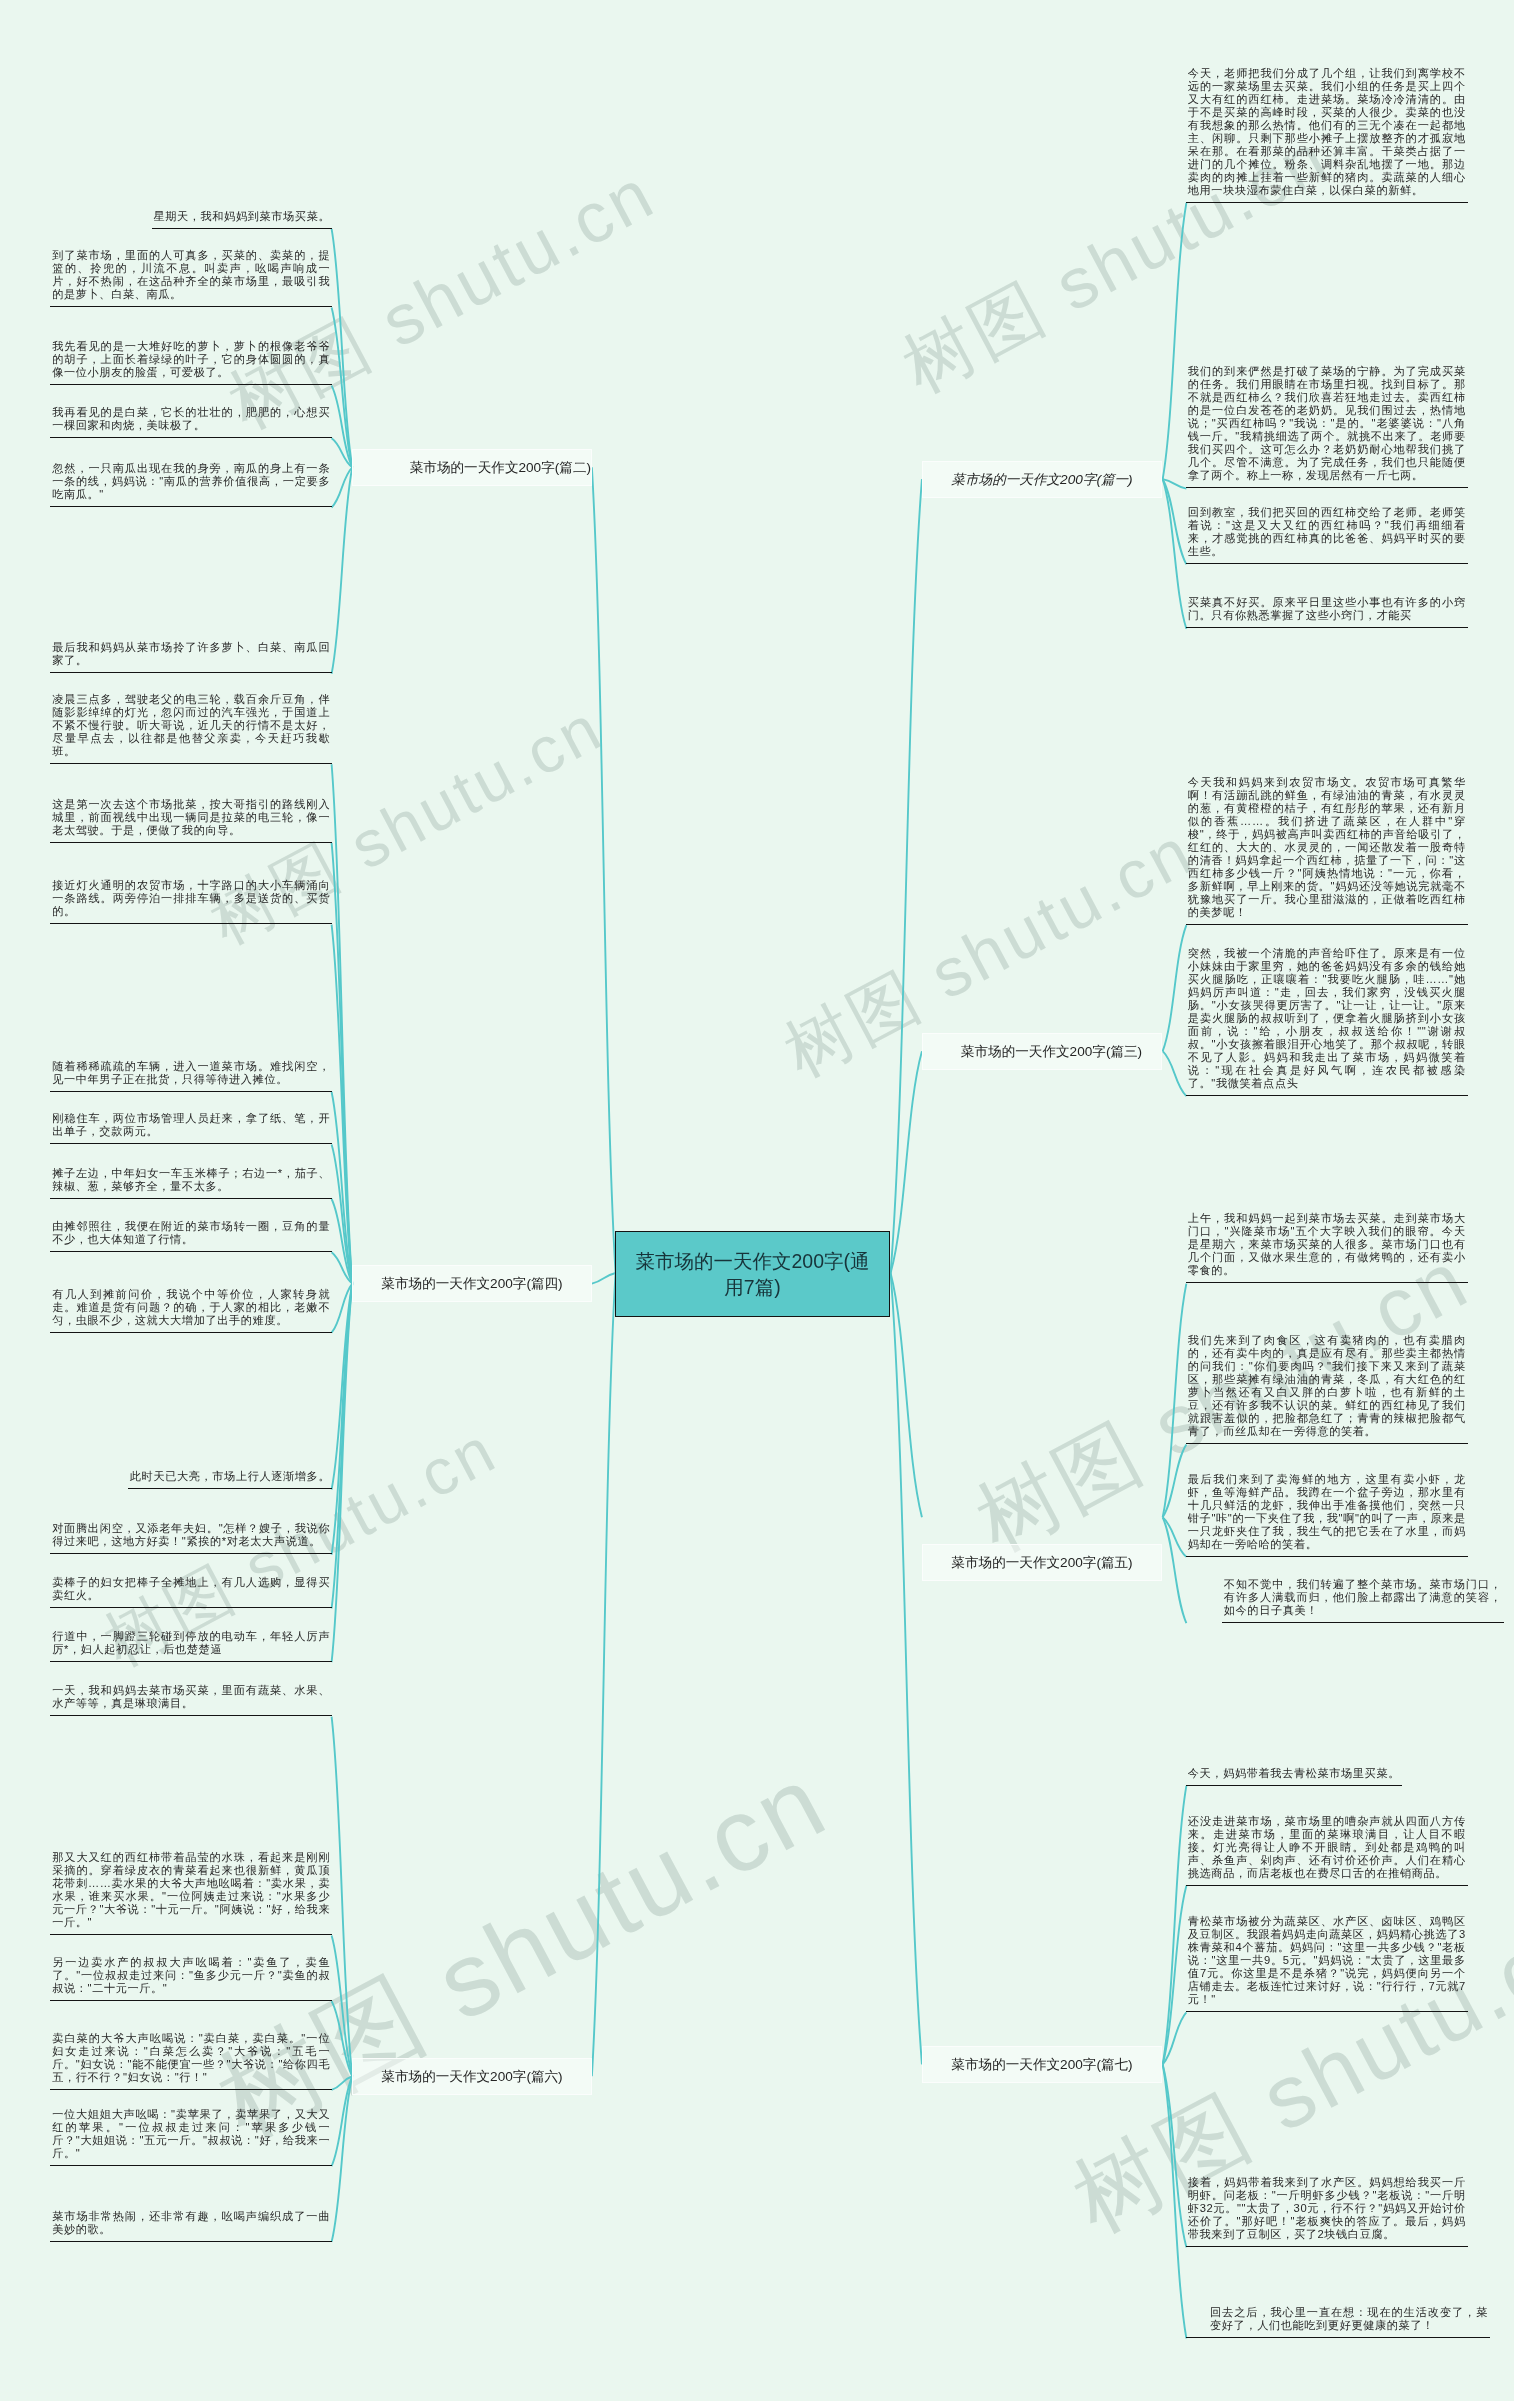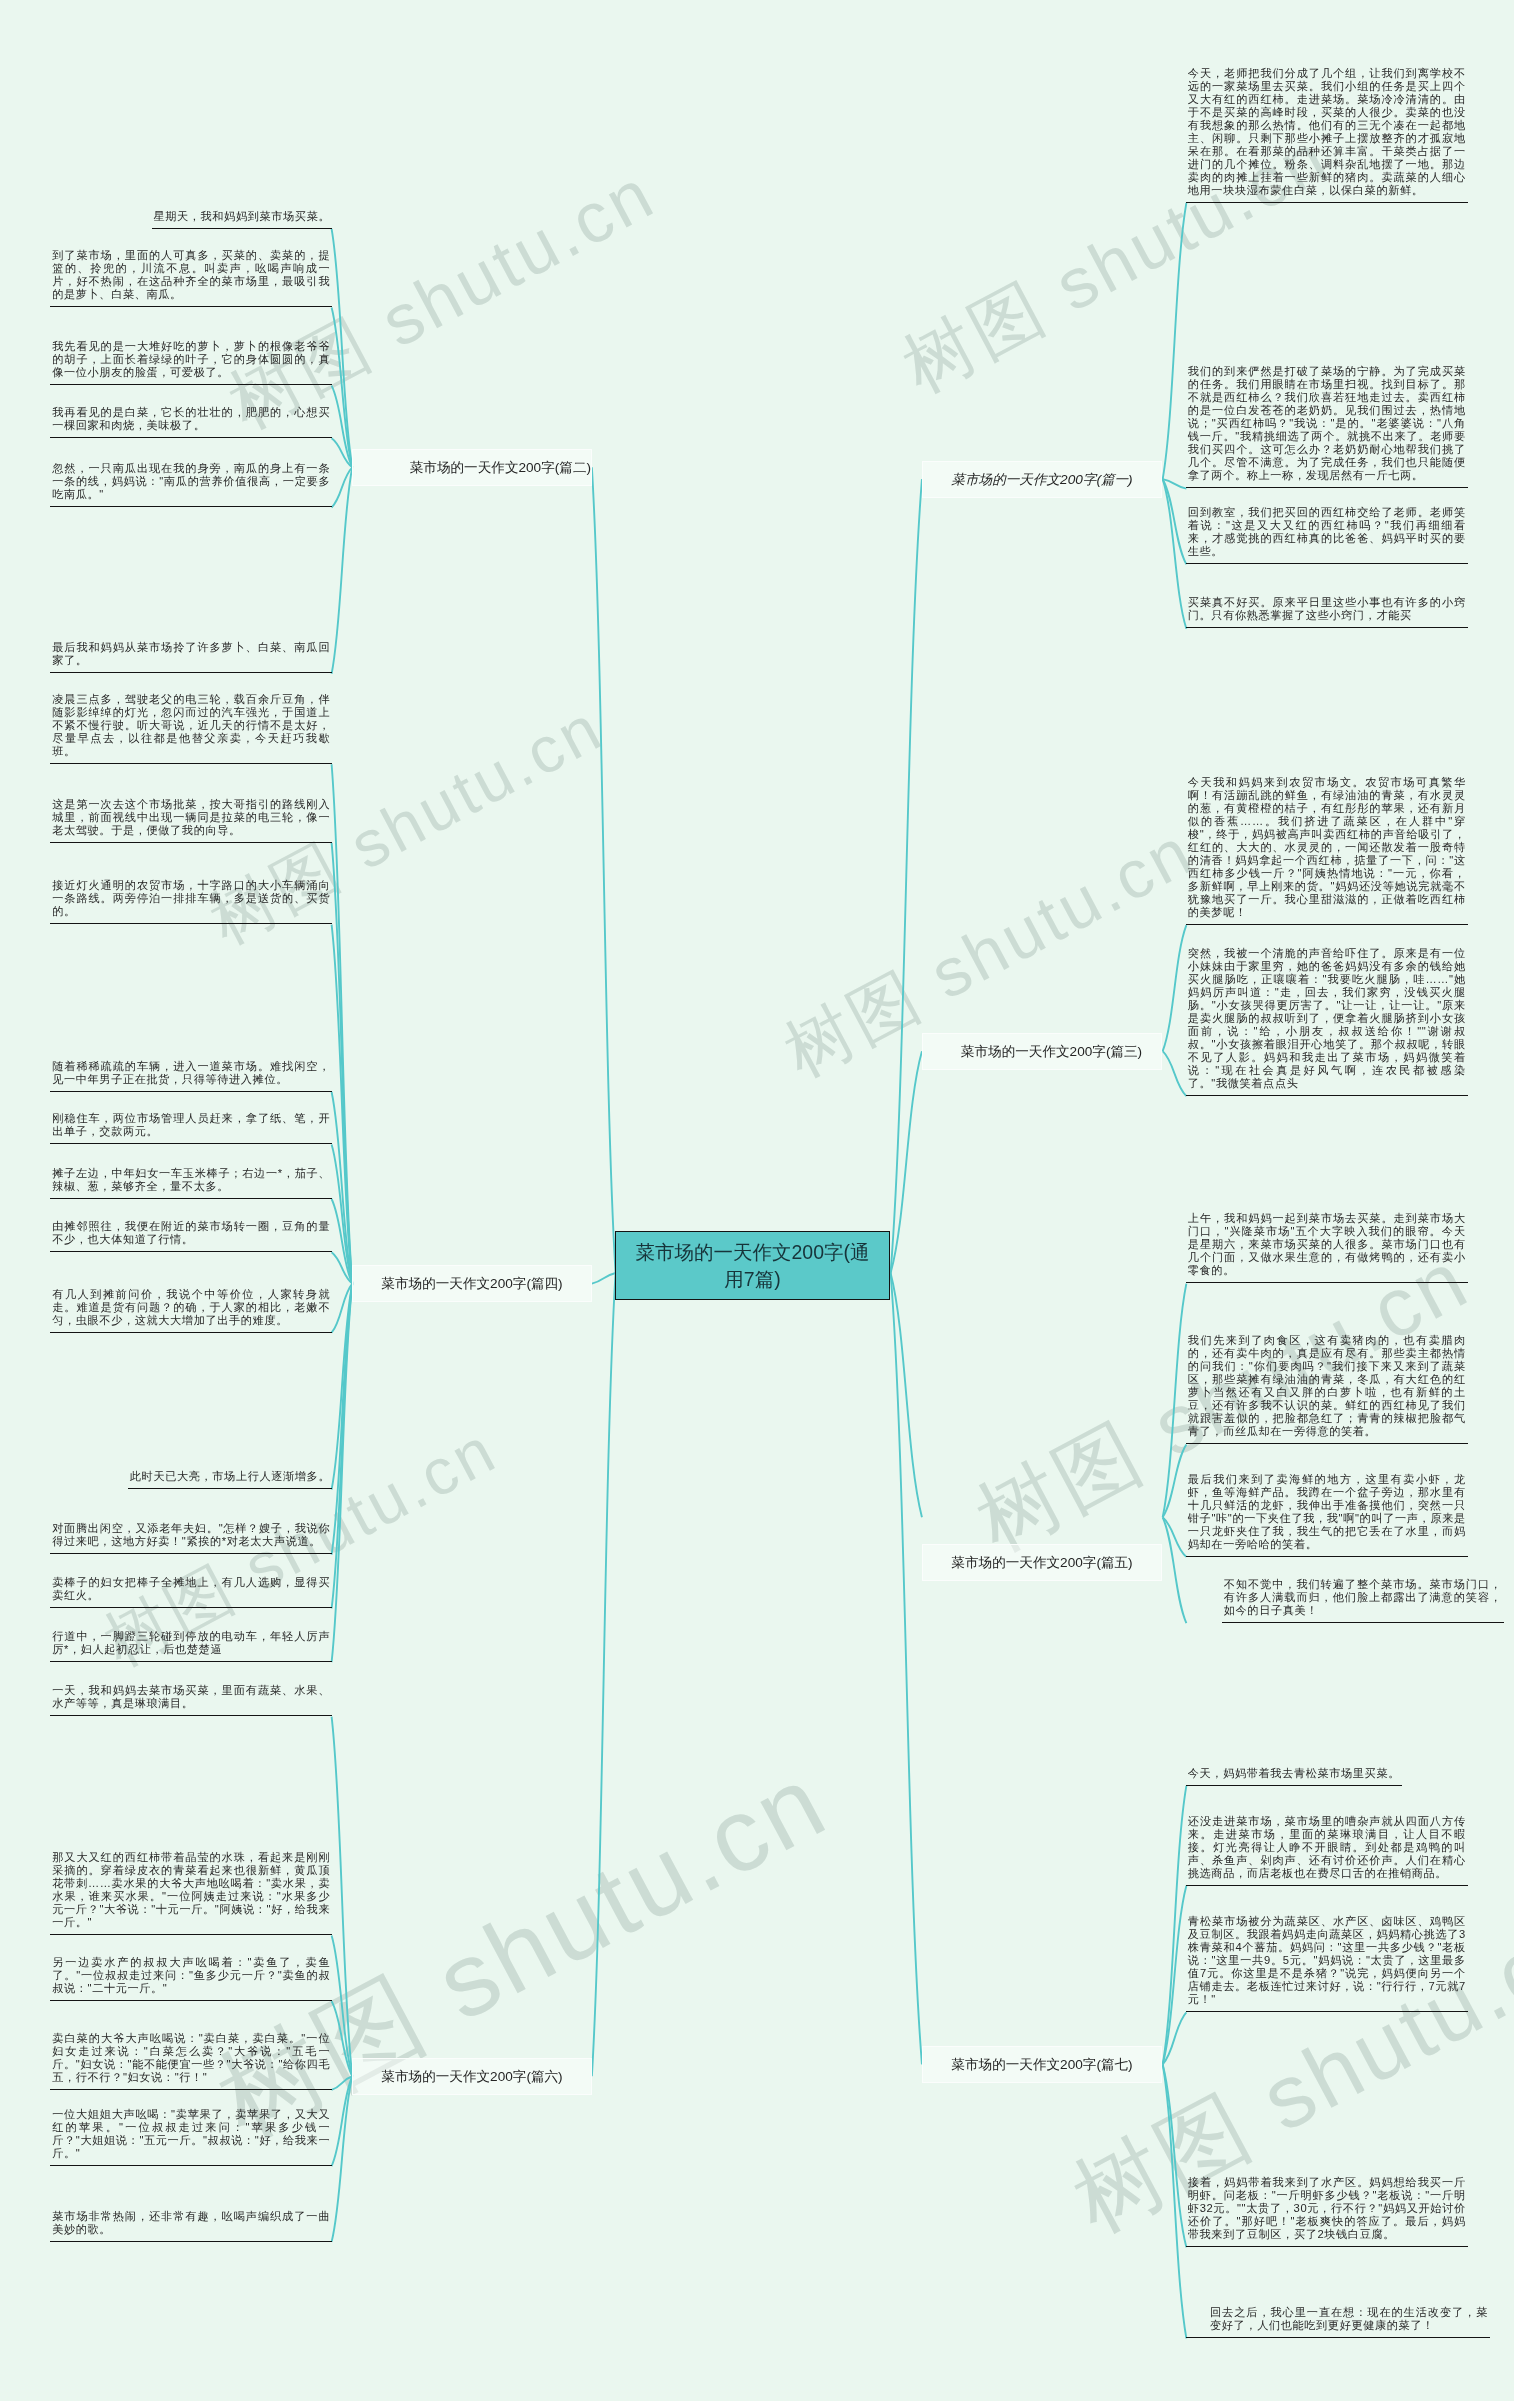--- a/index.html
+++ b/index.html
@@ -30,21 +30,21 @@
   .essay-box.side-right{left:1186px;}
   .branch-label{
     position:absolute;z-index:2;
     width:240px;height:37px;box-sizing:border-box;
     border:1.2px solid #fbfdfc;background:rgba(255,255,255,0.45);
     display:flex;align-items:center;justify-content:center;
     font-size:13.6px;color:#242424;white-space:nowrap;
   }
   .center-node{
     position:absolute;z-index:3;
-    left:615px;top:1231px;width:275px;height:69px;box-sizing:border-box;
+    left:615px;top:1231px;width:275px;height:86px;box-sizing:border-box;
     background:#5bc9c9;border:1.8px solid #141414;
     display:flex;align-items:center;justify-content:center;
     text-align:center;font-size:19.5px;line-height:1.35;color:#17343a;
     padding:0 18px;
   }
 </style>
 </head>
 <body>
 
 <div id="canvas">

